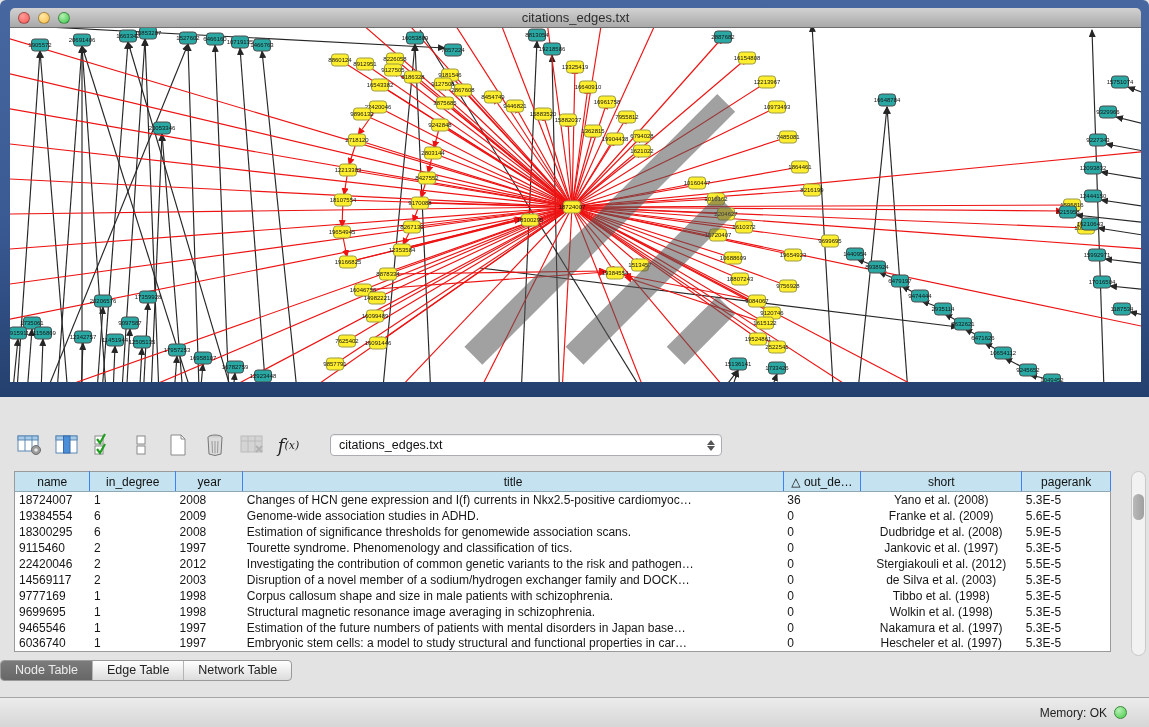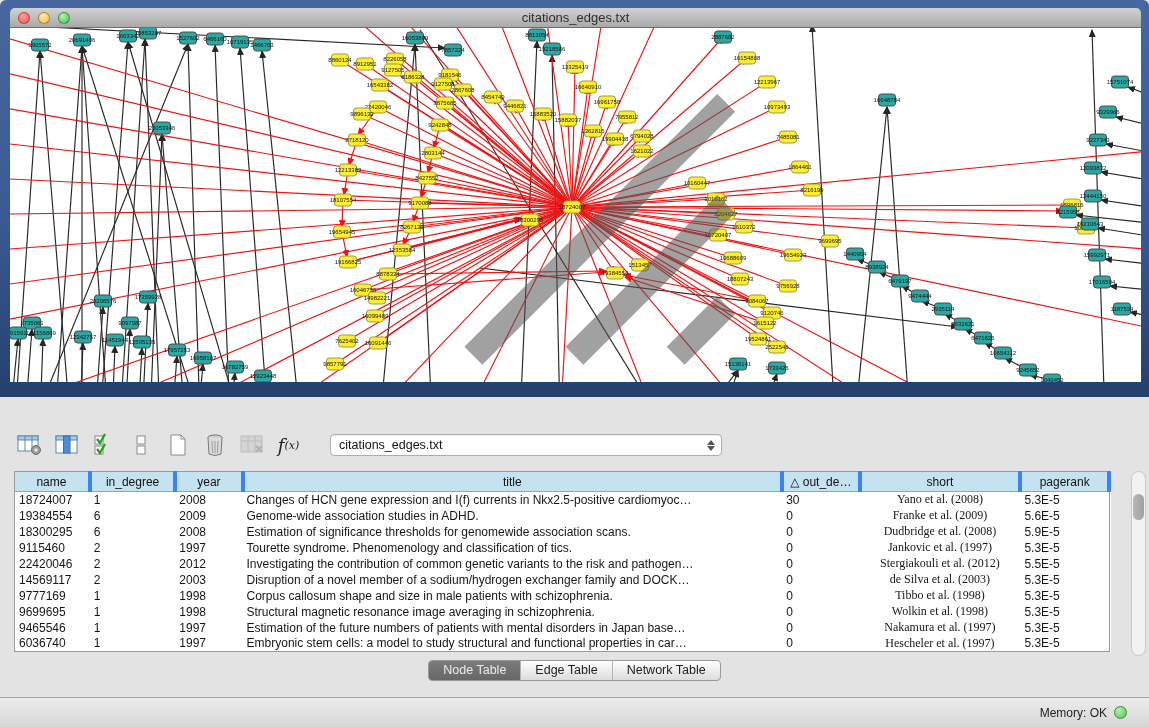--- a/index.html
+++ b/index.html
@@ -45,32 +45,32 @@
   .combo .stepper { position:absolute; right:6px; top:0; bottom:0; display:flex; flex-direction:column;
     justify-content:center; gap:1px; }
   .combo .stepper span { width:0; height:0; border-left:4px solid transparent; border-right:4px solid transparent; }
   .combo .stepper .up { border-bottom:5px solid #555; }
   .combo .stepper .dn { border-top:5px solid #555; }
 
   .table-wrap { position:relative; margin:8px 20px 0 14px; height:185px; }
   table.data { border-collapse:collapse; table-layout:fixed; width:1097px;
     border:1px solid #9a9a9a; background:#fff; font-size:12px; }
   table.data th { height:20px; background:#c4e2ef; font-weight:normal; color:#111;
-    border-right:4px solid #3b82f6; border-bottom:1px solid #8fa8b5; overflow:hidden; white-space:nowrap; }
+    border-right:1px solid #3b82f6; border-bottom:1px solid #8fa8b5; overflow:hidden; white-space:nowrap; }
   table.data td { height:16px; padding:0 4px; color:#161616; overflow:hidden;
     white-space:nowrap; text-overflow:ellipsis; }
   .col-name{width:74px;} .col-in{width:84px;} .col-year{width:66px;} .col-title{width:530px;}
   .col-out{width:76px;} .col-short{width:158px;} .col-pr{width:87px;}
-  td.c-short{ text-align:center;font-family:Liberation Serif, serif; }
+  td.c-short{ text-align:center; }
   .vscroll { position:absolute; right:-17px; top:0; width:15px; height:185px;
     background:#f2f2f2; border:1px solid #c8c8c8; border-radius:8px; }
   .vthumb { position:absolute; left:1px; right:1px; top:22px; height:26px;
     background:linear-gradient(90deg,#b9b9b9,#9f9f9f); border-radius:7px; }
 
-  .tabbar { height:28px; display:flex; justify-content:center; align-items:center; }
+  .tabbar { height:28px; display:flex; justify-content:flex-start; align-items:center; }
   .seg { display:flex; border:1px solid #9a9a9a; border-radius:4px; overflow:hidden;
     background:linear-gradient(#ffffff,#dcdcdc); height:21px; }
   .seg .tab { padding:0 14px; font-size:12.5px; color:#222; display:flex; align-items:center;
     border-right:1px solid #b5b5b5; cursor:pointer; }
   .seg .tab:last-child { border-right:none; }
   .seg .tab.sel { background:linear-gradient(#7b7b7b,#676767); color:#ececec; }
 
   
   .statusbar { height:30px; background:linear-gradient(#ececec,#d6d6d6);
     border-top:1px solid #a6a6a6; display:flex; align-items:center; justify-content:flex-end;
@@ -854,21 +854,21 @@
               <th>short</th>
               <th>pagerank</th>
             </tr>
           </thead>
         <tbody id="tbody">
             <tr>
               <td>18724007</td>
               <td>1</td>
               <td>2008</td>
               <td>Changes of HCN gene expression and I(f) currents in Nkx2.5-positive cardiomyoc…</td>
-              <td>30</td>
+              <td>36</td>
               <td class="c-short">Yano et al. (2008)</td>
               <td>5.3E-5</td>
             </tr>
             <tr>
               <td>19384554</td>
               <td>6</td>
               <td>2009</td>
               <td>Genome-wide association studies in ADHD.</td>
               <td>0</td>
               <td class="c-short">Franke et al. (2009)</td>

